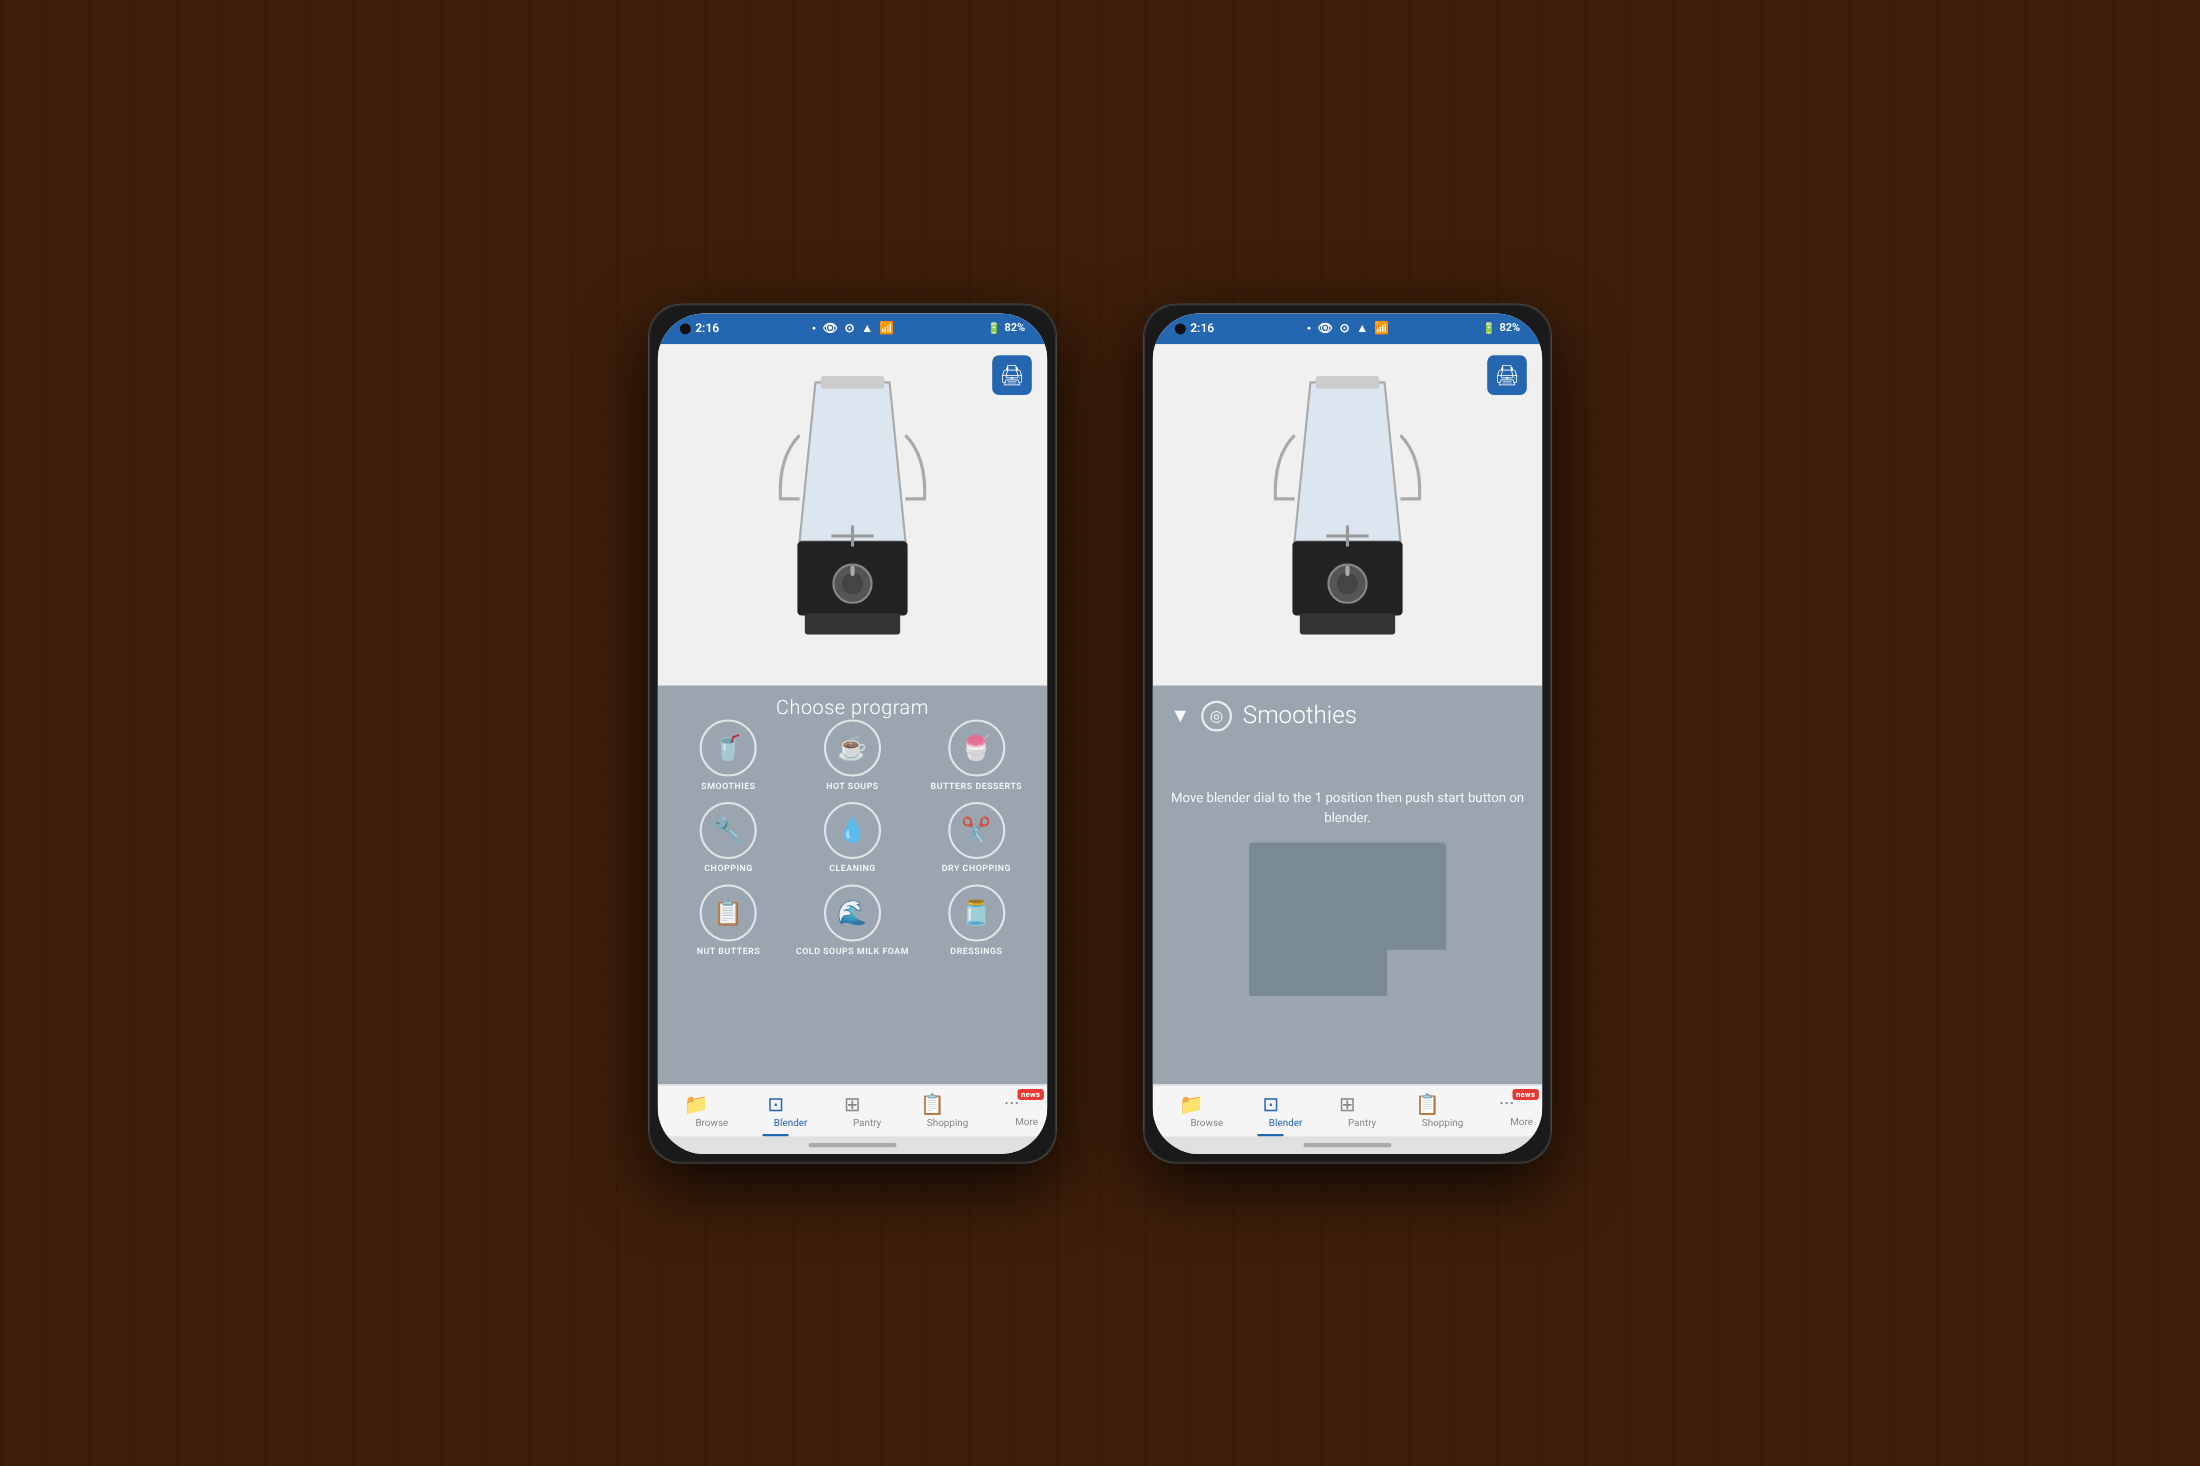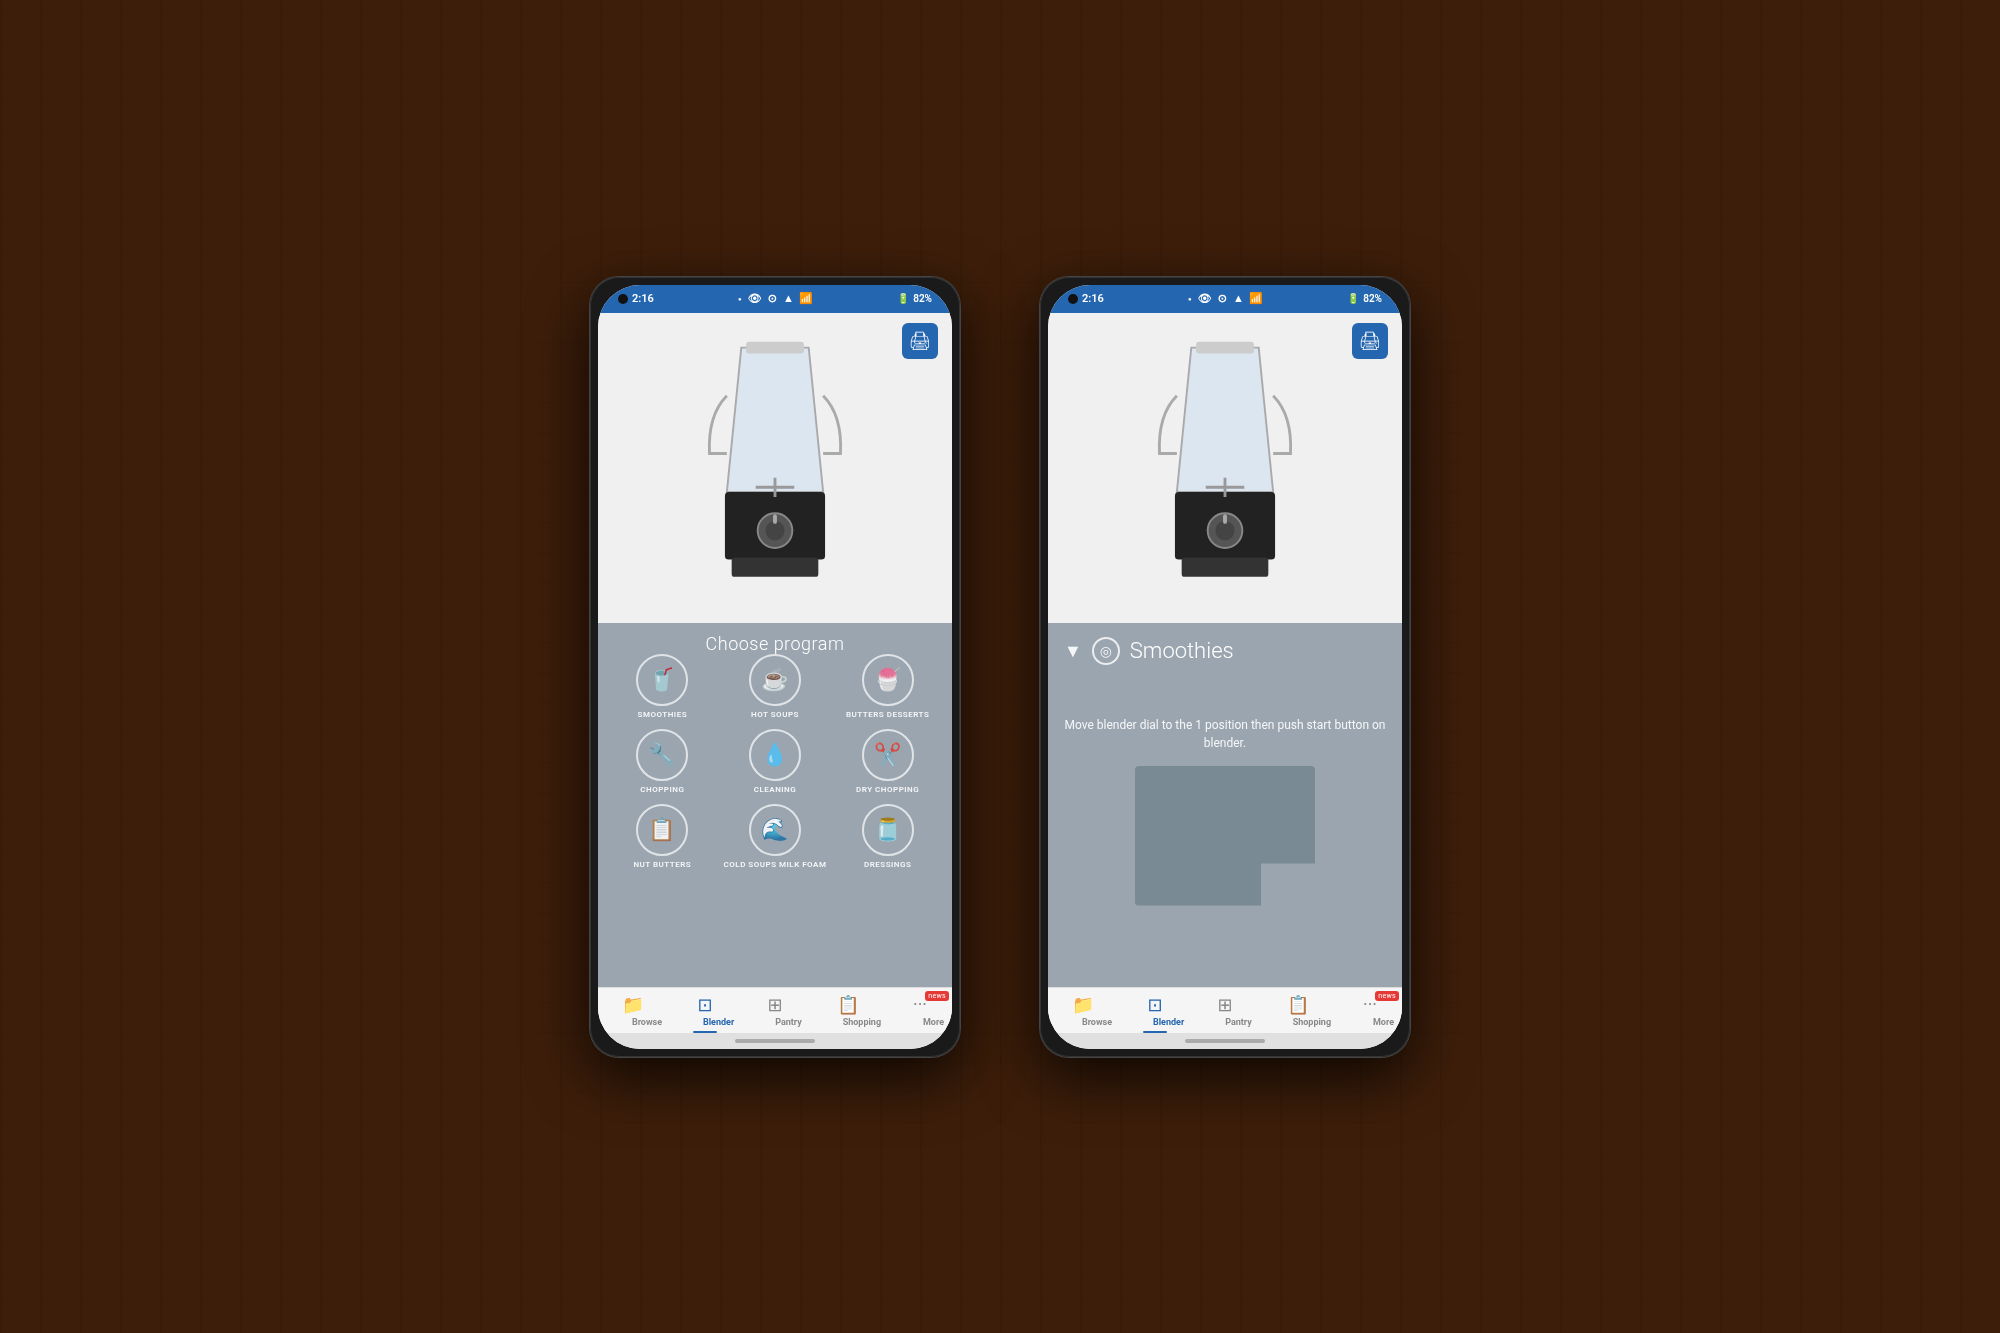--- a/index.html
+++ b/index.html
@@ -215,32 +215,32 @@
     }
 
     .nav-icon {
       font-size: 18px;
       color: #888;
     }
 
     .nav-label {
       font-size: 9px;
       color: #888;
-      font-weight: 700;
+      font-weight: 400;
       margin-left: 27px;
     }
 
     .news-badge {
       position: absolute;
       top: -3px;
       right: -4px;
       background: #e53935;
       color: white;
       font-size: 7px;
-      font-weight: 400;
+      font-weight: 700;
       padding: 1px 3px;
       border-radius: 3px;
       letter-spacing: 0.3px;
     }
 
     
     .smoothies-area {
       background: #9aa5b0;
       flex: 1;
       display: flex;

